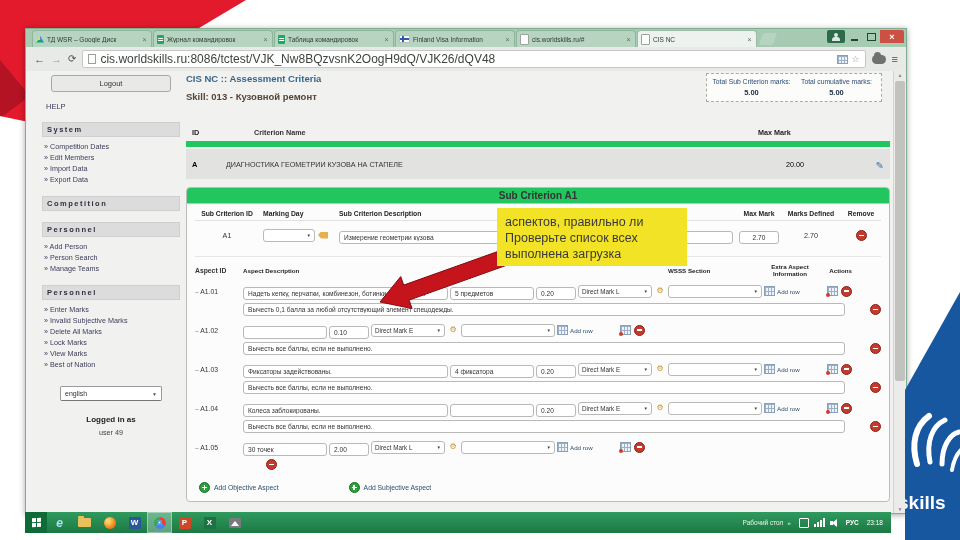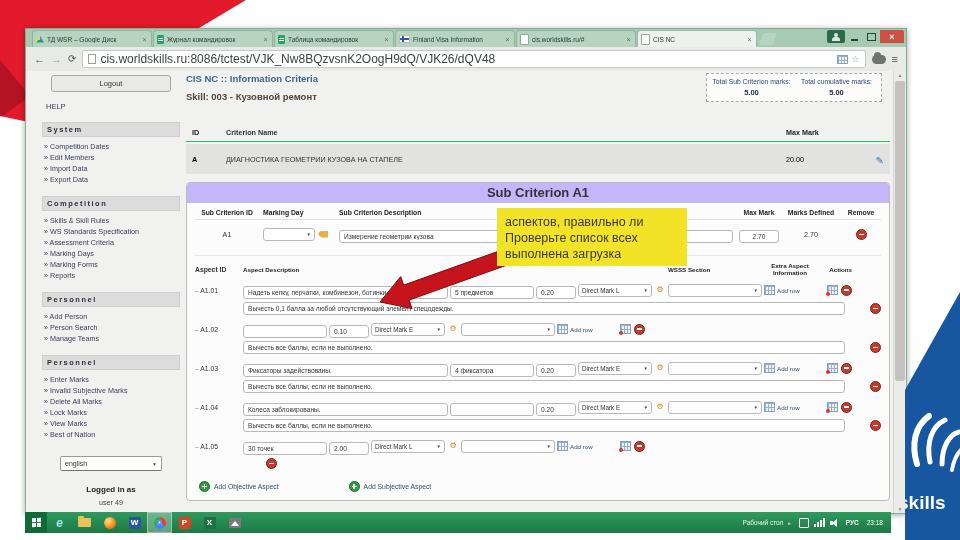--- a/index.html
+++ b/index.html
@@ -94,34 +94,34 @@
   .pgtitle{font-size:9.5px;font-weight:bold;color:#38678c;}
   .skilltitle{margin-top:7px;font-size:9.5px;font-weight:bold;color:#54443a;}
   .totals{position:absolute;right:8px;top:0;width:170px;border:1px dashed #a9a9a7;background:#fcfcfa;
     display:flex;padding:4px 2px;}
   .totcell{flex:1;text-align:center;}
   .totlabel{font-size:6.8px;color:#2d4d77;line-height:8px;}
   .totval{margin-top:2px;font-size:7.5px;font-weight:bold;color:#20324a;}
 
   .criteria{margin-top:26px;}
   .crow{display:flex;align-items:center;padding:0 6px;}
-  .crow.hdr{font-size:7.3px;font-weight:bold;color:#222;padding-bottom:4px;border-bottom:1px solid #22c55e;}
+  .crow.hdr{font-size:7.3px;font-weight:bold;color:#222;padding-bottom:4px;border-bottom:6px solid #22c55e;gap:28px;}
   .crow.data{margin-top:2px;background:#e2e2e0;padding:6px 6px;}
   .c-id{width:34px;}
   .c-name{flex:1;font-size:7.2px;color:#333;}
   .crow.data .c-id{font-weight:bold;font-size:7.4px;}
   .c-max{width:64px;font-size:7.2px;}
   .c-ico{width:34px;text-align:right;}
   .editico{color:#3a77b5;font-size:10px;}
   .editico::before{content:"✎";}
 
   
   .card{margin-top:8px;background:#fcfcfc;border:1px solid #bcbcba;border-radius:4px;overflow:hidden;}
-  .cardhdr{background:#c4b5fd;border-bottom:1px solid #c2c2c0;text-align:center;
-    font-size:13px;font-weight:bold;color:#333;padding:2px 15px;}
+  .cardhdr{background:#22c55e;border-bottom:1px solid #c2c2c0;text-align:center;
+    font-size:10px;font-weight:bold;color:#333;padding:2px 15px;}
   .cardbody{padding:3px 8px 6px;}
   .schdr,.srow{display:flex;align-items:center;gap:4px;}
   .schdr{font-size:6.8px;font-weight:bold;color:#222;padding:3px 0;border-bottom:1px solid #e2e2e0;}
   .srow{padding:5px 0 4px;}
   .s-id{width:64px;text-align:center;}
   .s-day{width:72px;display:flex;align-items:center;gap:3px;}
   .s-desc{flex:1;}
   .s-max{width:44px;text-align:center;}
   .s-def{width:52px;text-align:center;}
   .s-rem{width:40px;text-align:center;}
@@ -298,28 +298,20 @@
 
       <div class="sechdr">System</div>
       <div class="navlinks">
         <a class="navlink">Competition Dates</a>
         <a class="navlink">Edit Members</a>
         <a class="navlink">Import Data</a>
         <a class="navlink">Export Data</a>
       </div>
 
       <div class="sechdr">Competition</div>
-      <div class="navlinks">
-        <a class="navlink">Skills &amp; Skill Rules</a>
-        <a class="navlink">WS Standards Specification</a>
-        <a class="navlink">Assessment Criteria</a>
-        <a class="navlink">Marking Days</a>
-        <a class="navlink">Marking Forms</a>
-        <a class="navlink">Reports</a>
-      </div>
 
       <div class="sechdr">Personnel</div>
       <div class="navlinks">
         <a class="navlink">Add Person</a>
         <a class="navlink">Person Search</a>
         <a class="navlink">Manage Teams</a>
       </div>
 
       <div class="sechdr">Personnel</div>
       <div class="navlinks">
@@ -333,22 +325,22 @@
 
       <div class="langsel">
         <span>english</span>
       </div>
       <div class="loggedin">Logged in as</div>
       <div class="userline">user 49</div>
 
     </div>
 
     <div class="main">
-      <div class="pgtitle">CIS NC :: Information Criteria</div>
-      <div class="skilltitle">Skill: 003 - Кузовной ремонт</div>
+      <div class="pgtitle">CIS NC :: Assessment Criteria</div>
+      <div class="skilltitle">Skill: 013 - Кузовной ремонт</div>
 
       <div class="totals">
         <div class="totcell">
           <div class="totlabel">Total Sub Criterion marks:</div>
           <div class="totval">5.00</div>
         </div>
         <div class="totcell">
           <div class="totlabel">Total cumulative marks:</div>
           <div class="totval">5.00</div>
         </div>

